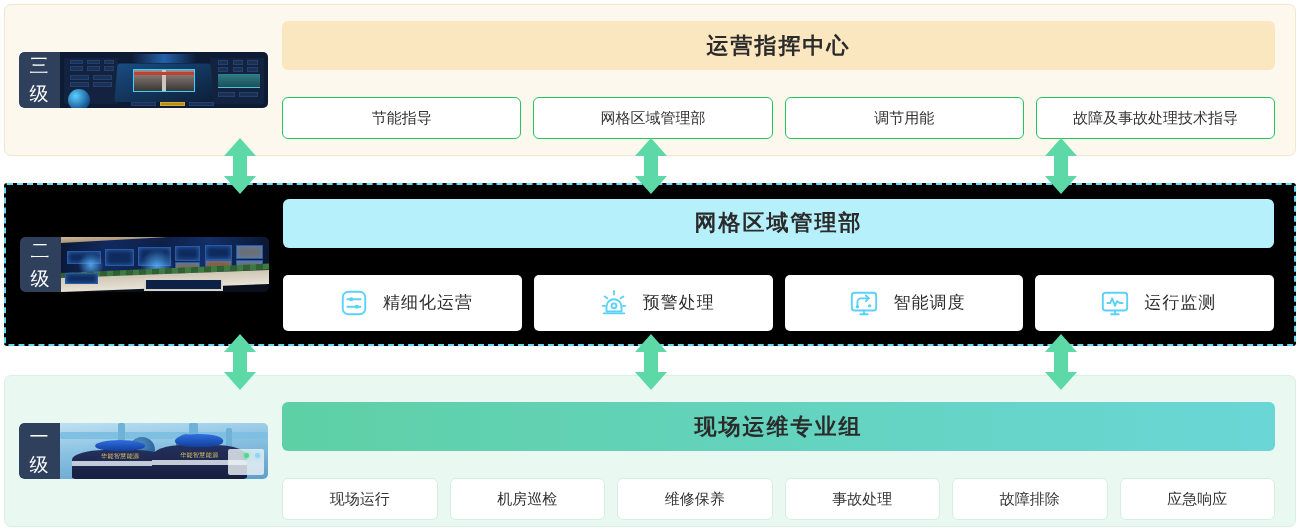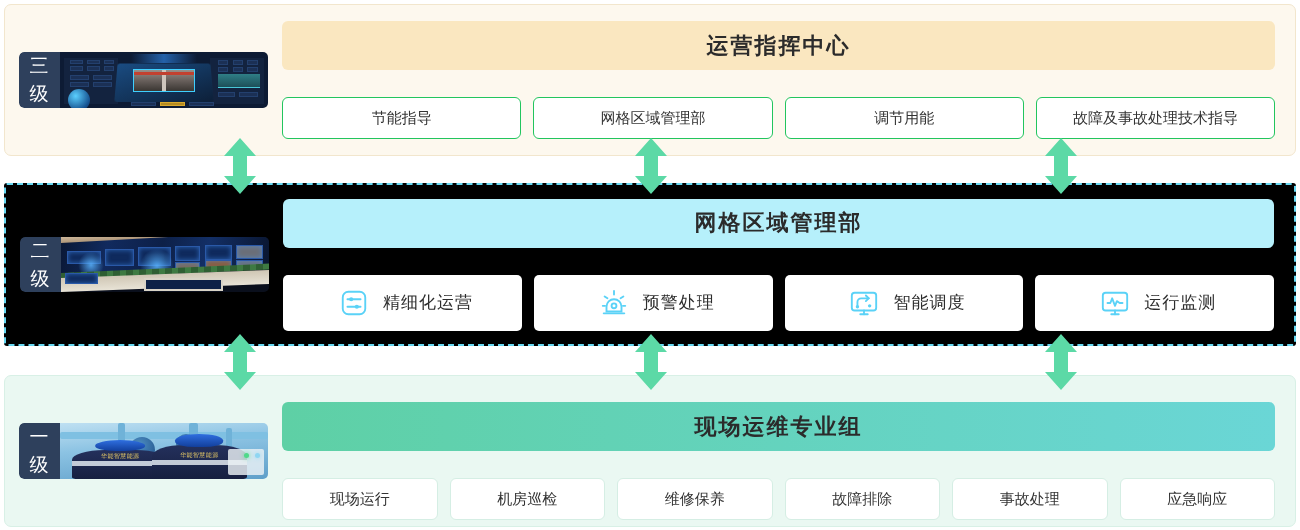--- a/index.html
+++ b/index.html
@@ -412,22 +412,22 @@
         <div class="led" style="right:4%;bottom:38%;background:#8fd6f2;box-shadow:0 0 5px #8fd6f2"></div>
       </div>
     </div>
 
     <div class="content">
       <div class="banner banner-1">现场运维专业组</div>
       <div class="row">
         <div class="chip chip-1">现场运行</div>
         <div class="chip chip-1">机房巡检</div>
         <div class="chip chip-1">维修保养</div>
+        <div class="chip chip-1">事故处理</div>
         <div class="chip chip-1">故障排除</div>
-        <div class="chip chip-1">事故处理</div>
         <div class="chip chip-1">应急响应</div>
       </div>
     </div>
   </section>
 
   <div class="arrow" style="left:223px;top:138px">
     <svg viewBox="0 0 34 56">
       <polygon points="17,0 33,18 24,18 24,38 33,38 17,56 1,38 10,38 10,18 1,18" fill="#5cd9a6"></polygon>
     </svg>
   </div>

